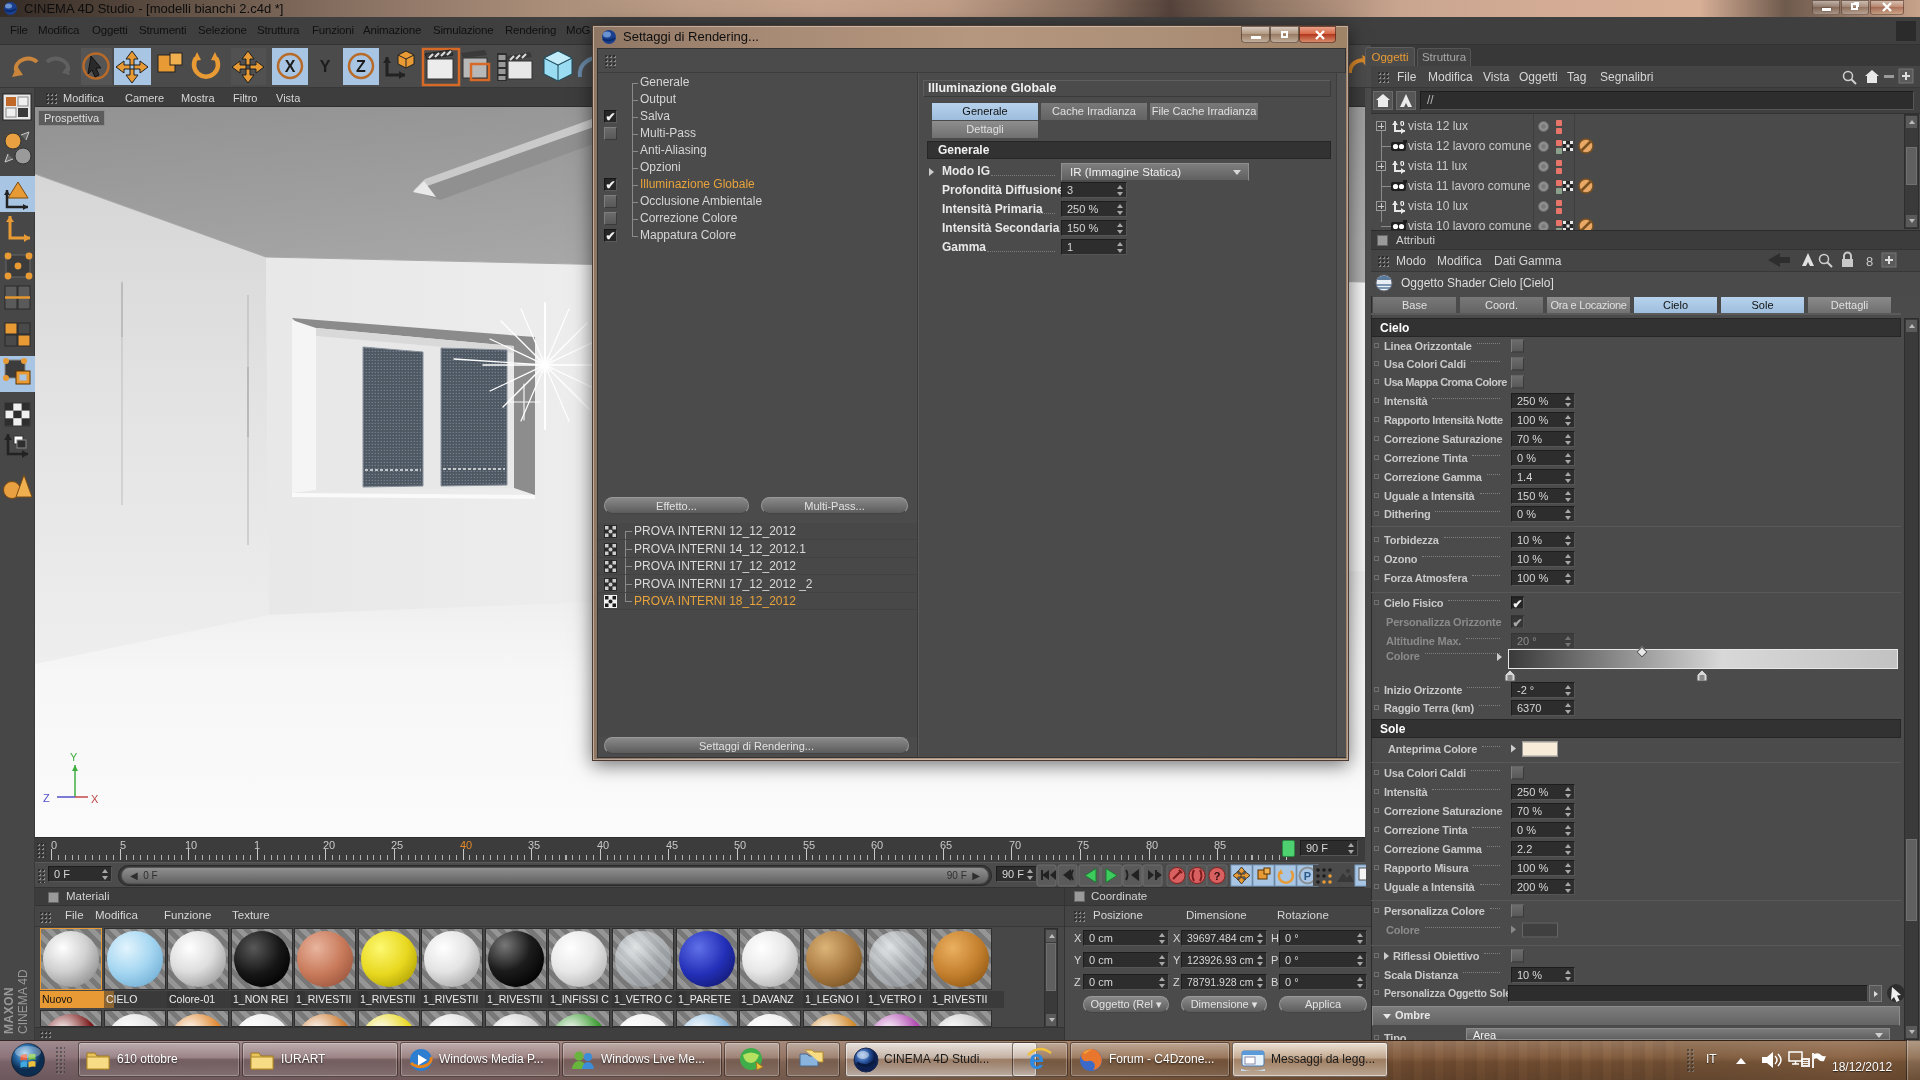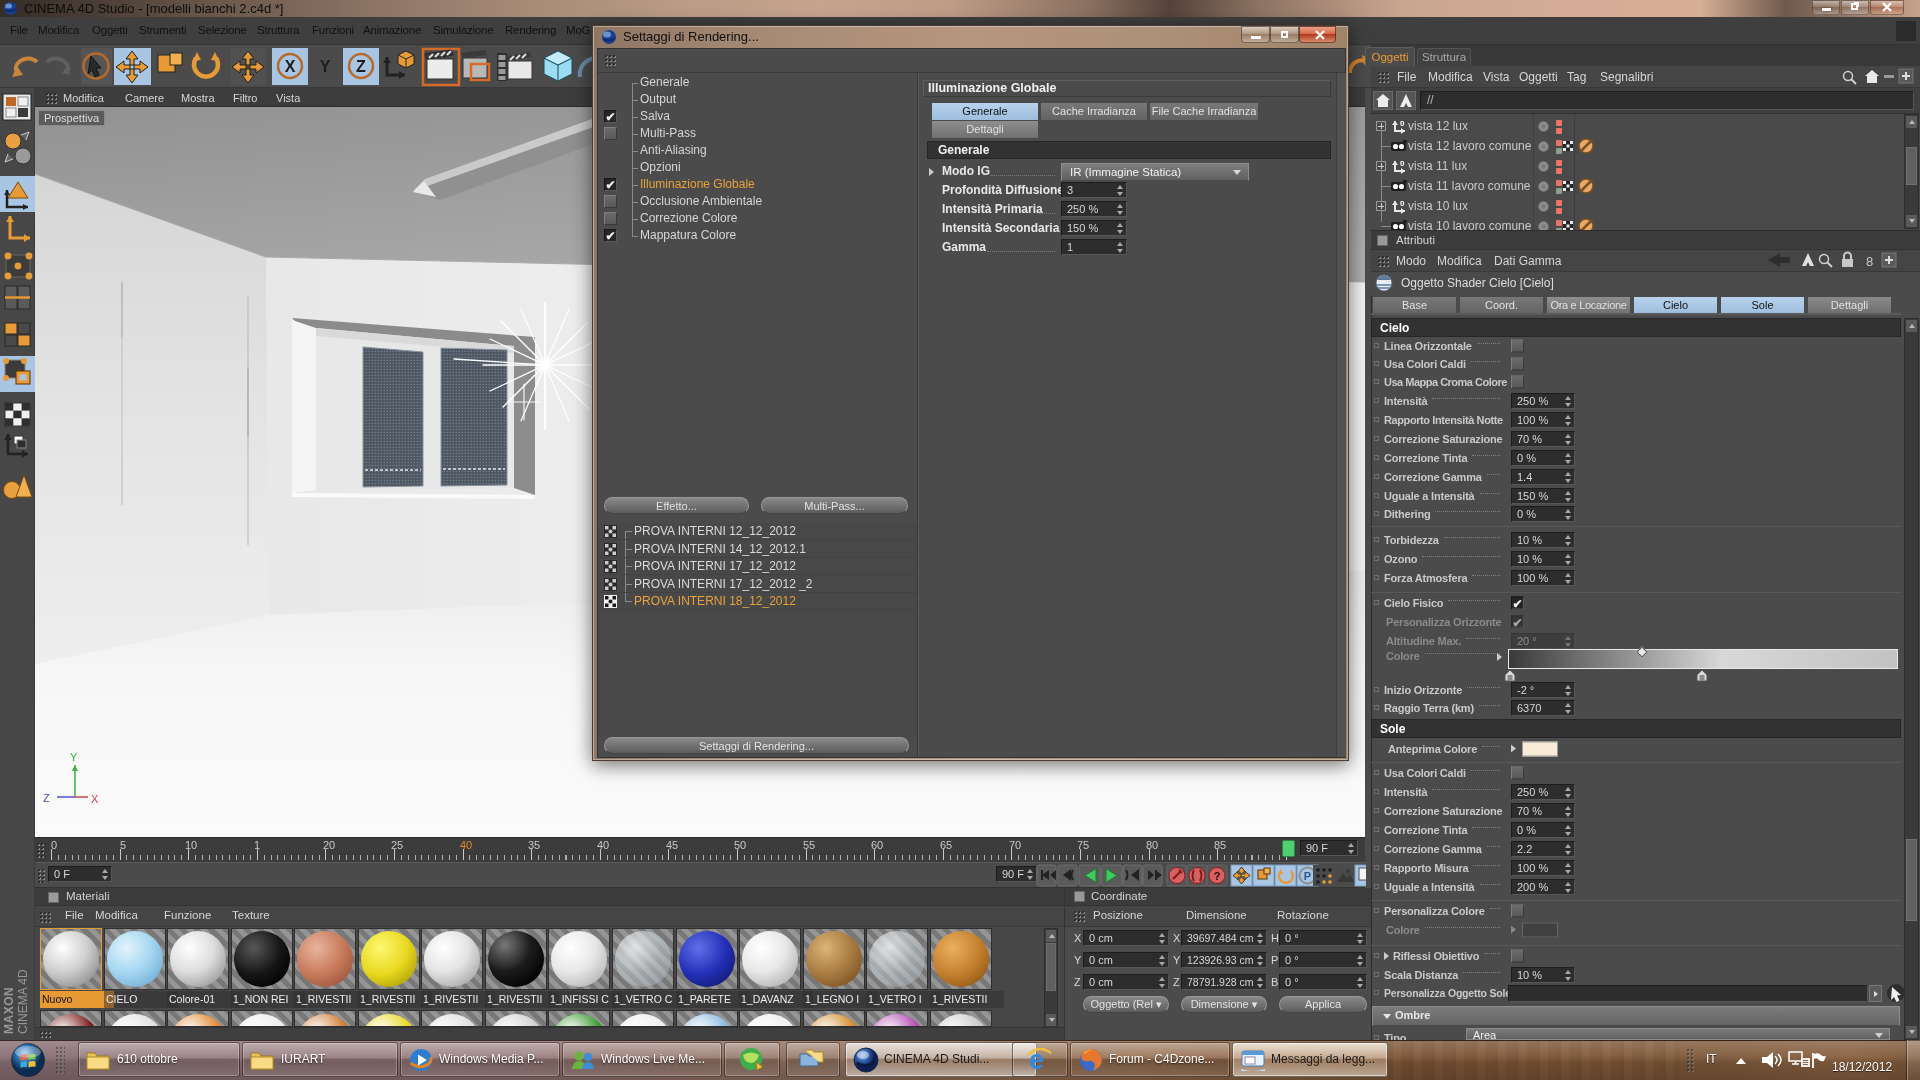--- a/index.html
+++ b/index.html
@@ -366,20 +366,26 @@
  <span class="txt" style="left:1111px;top:1px">80</span>
     <span class="txt" style="left:1179px;top:1px">85</span>
  <div class="abs" style="left:1247px;top:2px;width:13px;height:17px;background:#4ecf70;border-radius:2px;border:1px solid #2a8a44"></div>
  <span class="vbox" style="position:absolute;left:1265px;top:2px;width:58px">90 F<i class="sp"></i></span>
  <div class="grip" style="left:1px;top:4px;width:10px;height:16px"></div>
 </div>
 
 <div class="abs" id="timeline" style="left:35px;top:862px;width:1330px;height:26px;background:#4b4b4b;border-top:1px solid #5a5a5a;border-bottom:1px solid #333">
  <div class="grip" style="left:2px;top:5px;width:9px;height:15px"></div>
  <span class="vbox" style="position:absolute;left:13px;top:3px;width:64px">0 F<i class="sp"></i></span>
+ <div class="abs" style="left:83px;top:2px;width:874px;height:21px;background:#383838;border:1px solid #2a2a2a;border-radius:10px">
+   <div class="abs" style="left:2px;top:1px;width:868px;height:17px;border-radius:9px;background:linear-gradient(#909090,#626262);border:1px solid #555">
+     <span class="txt" style="left:8px;top:2px;font-size:10px;color:#2e2e2e">◀&nbsp; 0 F</span>
+     <span class="txt" style="right:8px;top:2px;font-size:10px;color:#2e2e2e">90 F &nbsp;▶</span>
+   </div>
+ </div>
  <span class="vbox" style="position:absolute;left:961px;top:3px;width:41px;padding-right:11px">90 F<i class="sp"></i></span>
  <svg width="331" height="26" style="position:absolute;left:1000px;top:0">
   <g>
         <rect x="2" y="2" width="19" height="21" rx="2" fill="#5a5a5a" stroke="#6e6e6e"></rect>
         <path d="M7 12 l7 -5 0 10 z M15 12 l6 -5 0 10 z" fill="#222"></path>
         <rect x="6" y="7" width="2" height="10" fill="#222"></rect>
       </g>
   <g>
         <rect x="23" y="2" width="19" height="21" rx="2" fill="#5a5a5a" stroke="#6e6e6e"></rect>
         <path d="M28 12 l8 -6 0 12 z" fill="#222"></path>

